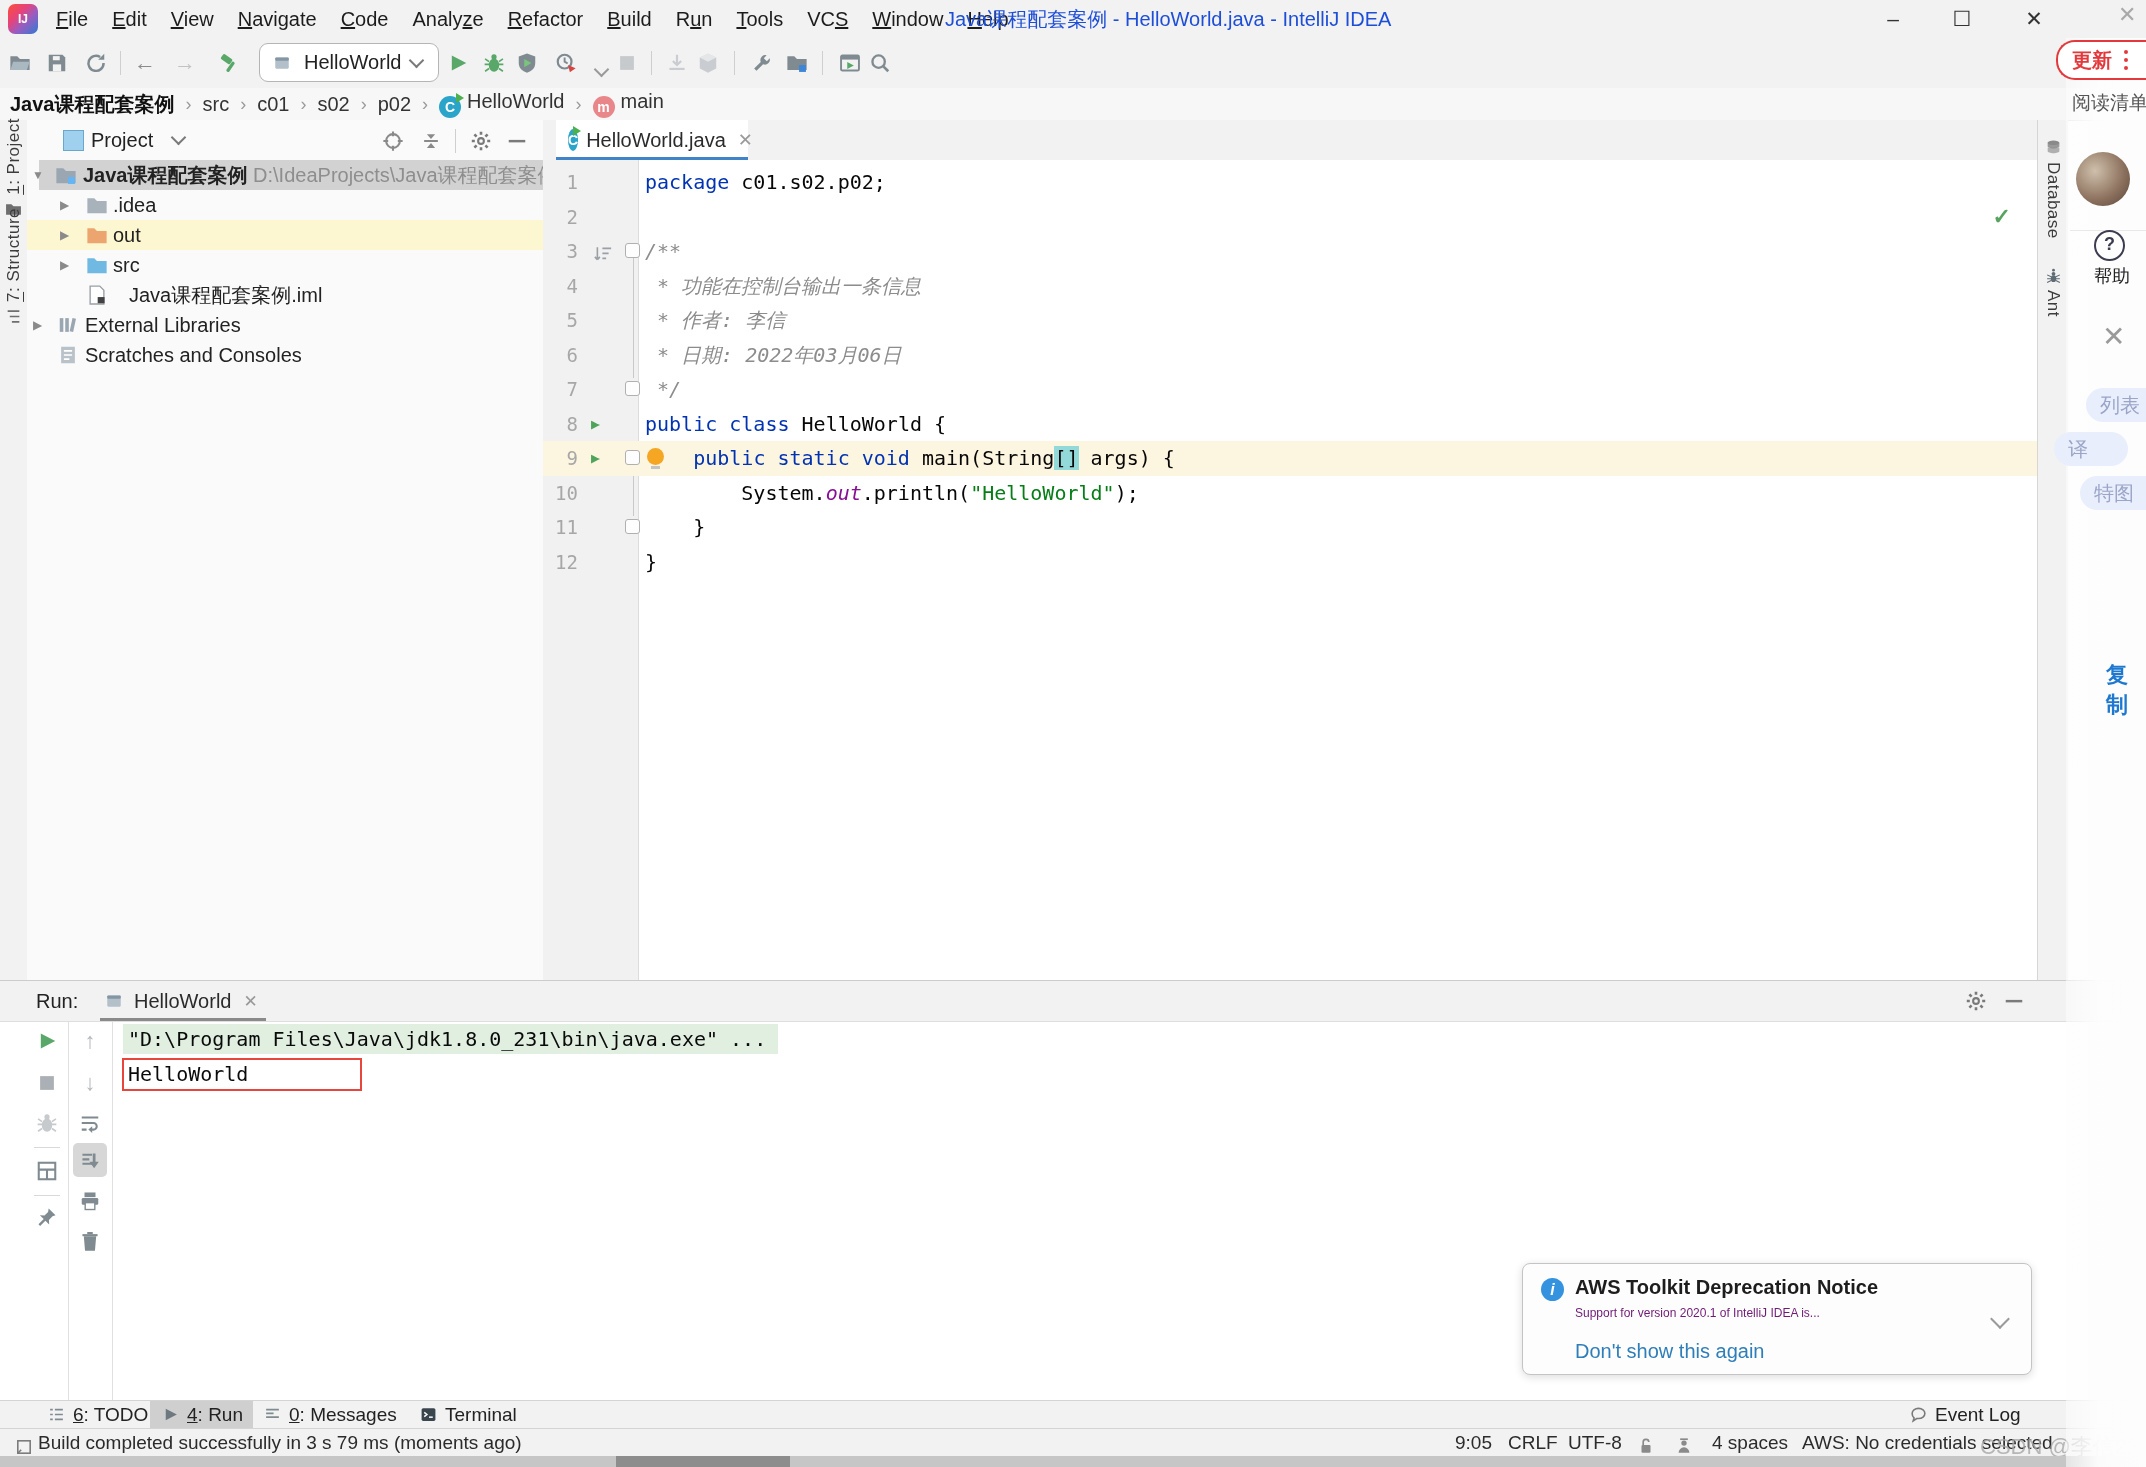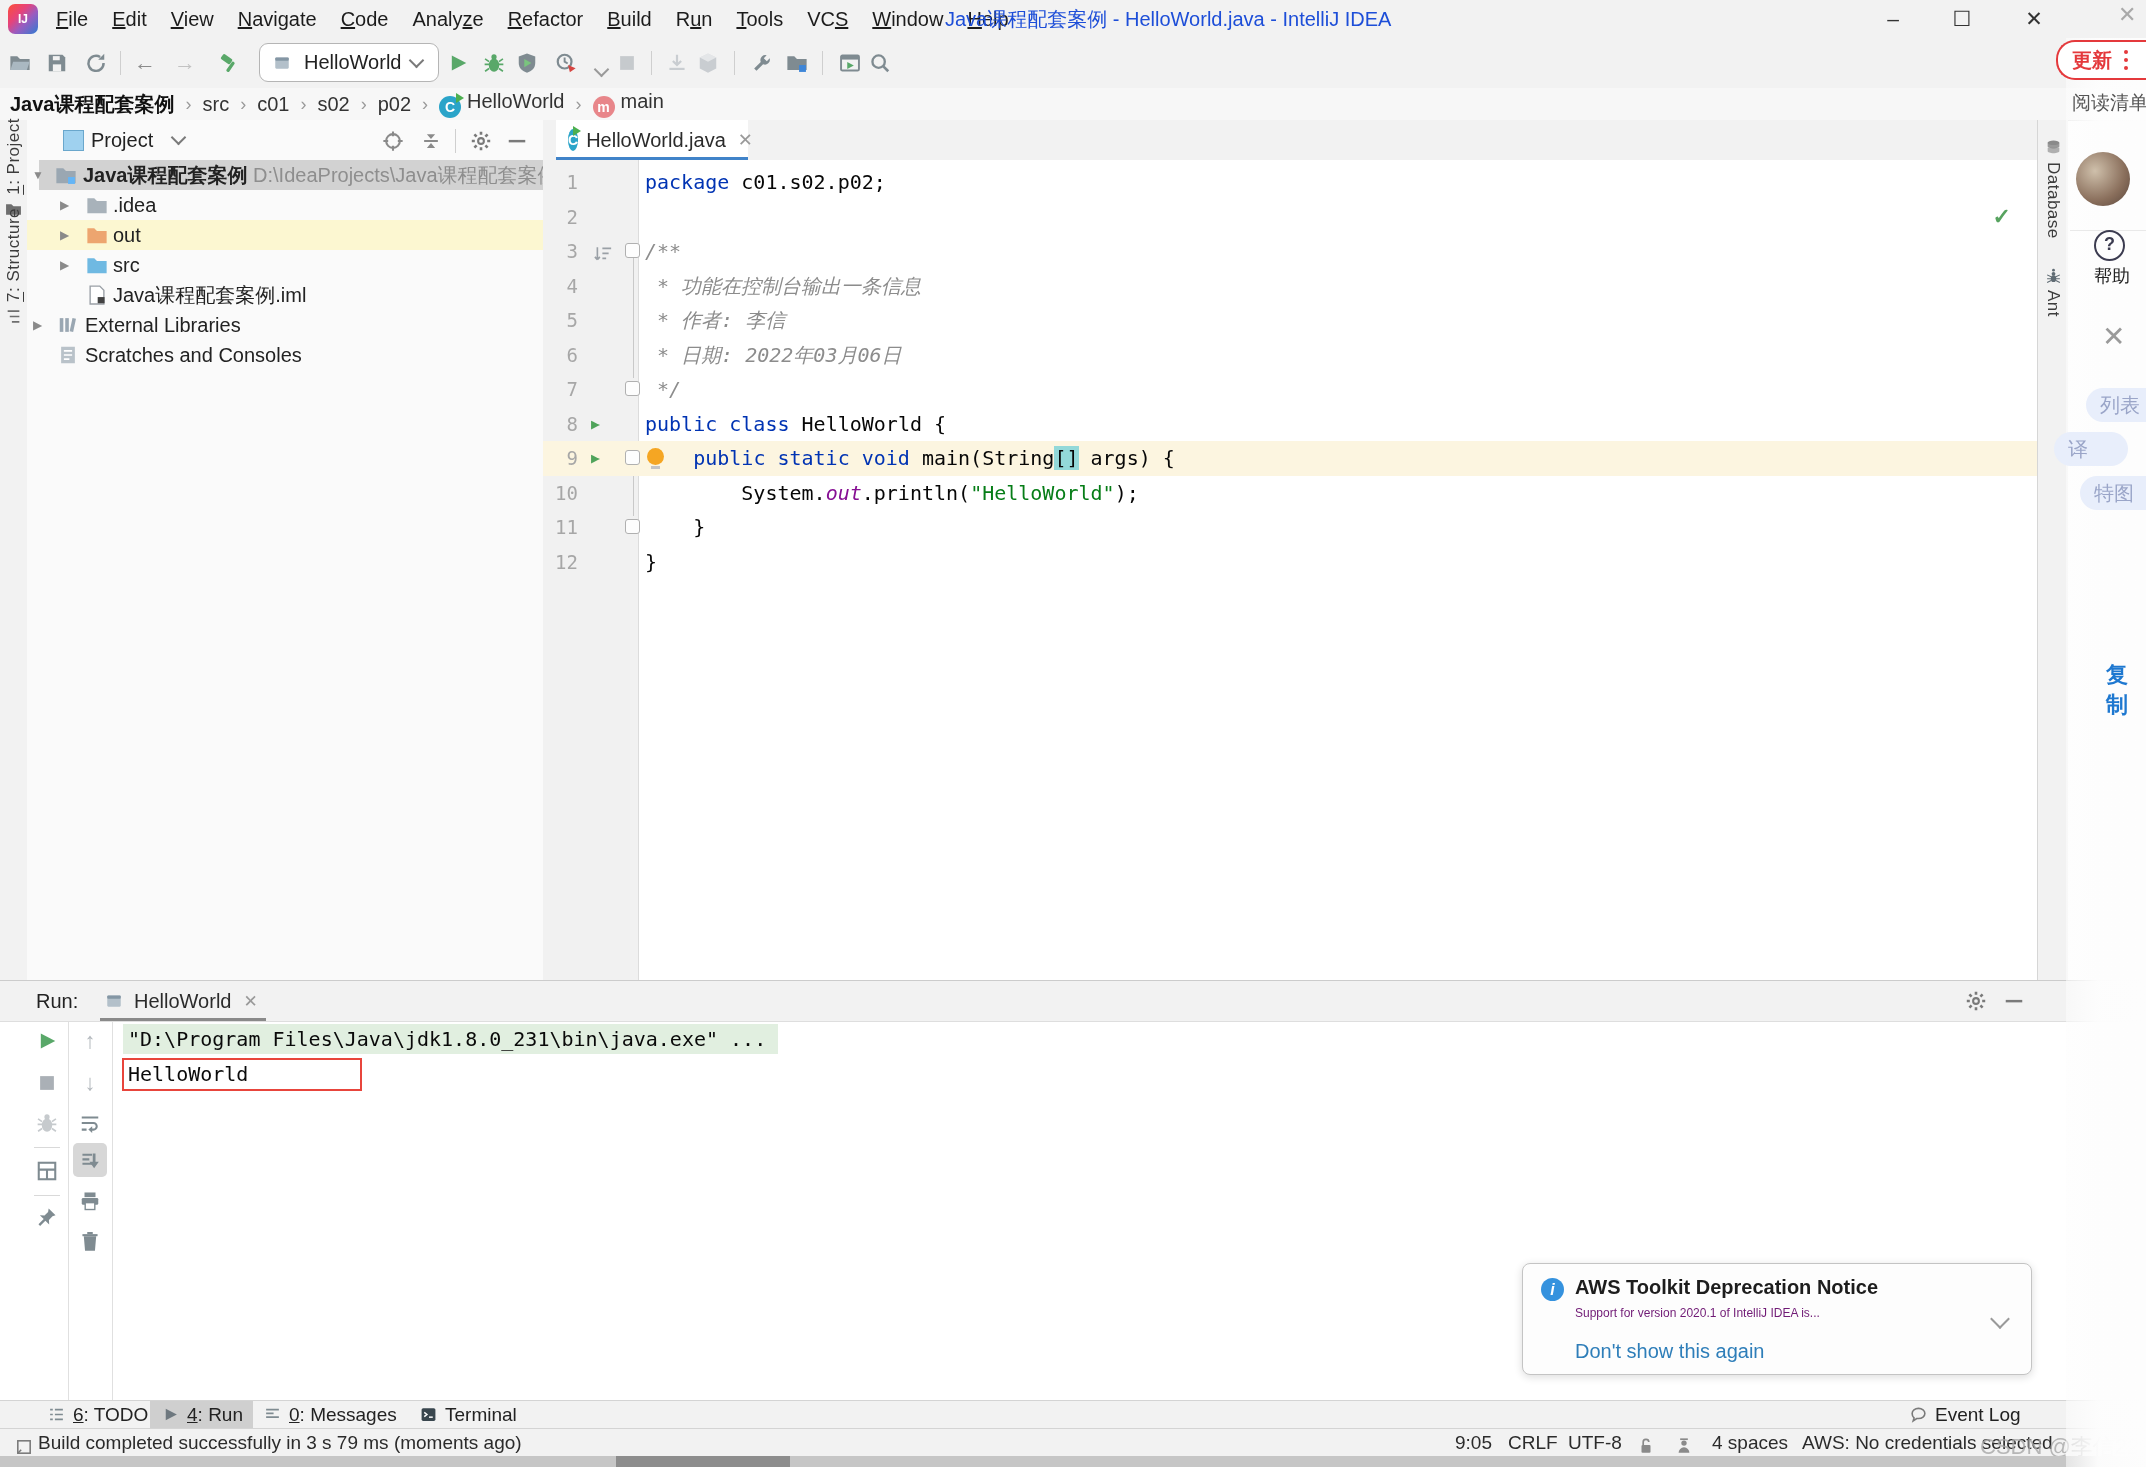--- a/index.html
+++ b/index.html
@@ -421,21 +421,21 @@
         <span class="ticon" style="left: 59px;"><svg viewBox="0 0 16 16">
             <path fill="#6fb9e2" d="M1 3h5l2 2h7v9H1z"></path>
           </svg></span>
         <span class="tlabel" style="left: 86px;">src</span>
       </div>
       <div class="tree-row">
         <span class="ticon" style="left: 59px;"><svg viewBox="0 0 16 16">
             <path fill="#fff" stroke="#9aa0a6" d="M3 1.5h7l3 3v10H3z"></path>
             <rect x="8.5" y="9.5" width="5" height="4.5" fill="#424242"></rect>
           </svg></span>
-        <span class="tlabel" style="left: 86px;">Java课程配套案例.iml</span>
+        <span class="tlabel" style="left: 102px;">Java课程配套案例.iml</span>
       </div>
       <div class="tree-row">
         <span class="arrow" style="left: 6px;">▶</span>
         <span class="ticon" style="left: 30px;"><svg viewBox="0 0 16 16">
             <g fill="#9aa7b2">
               <rect x="2" y="3" width="2.6" height="10"></rect>
               <rect x="6" y="3" width="2.6" height="10"></rect>
               <rect x="10.2" y="3" width="2.6" height="10" transform="rotate(12 11.5 8)"></rect>
             </g>
           </svg></span>

